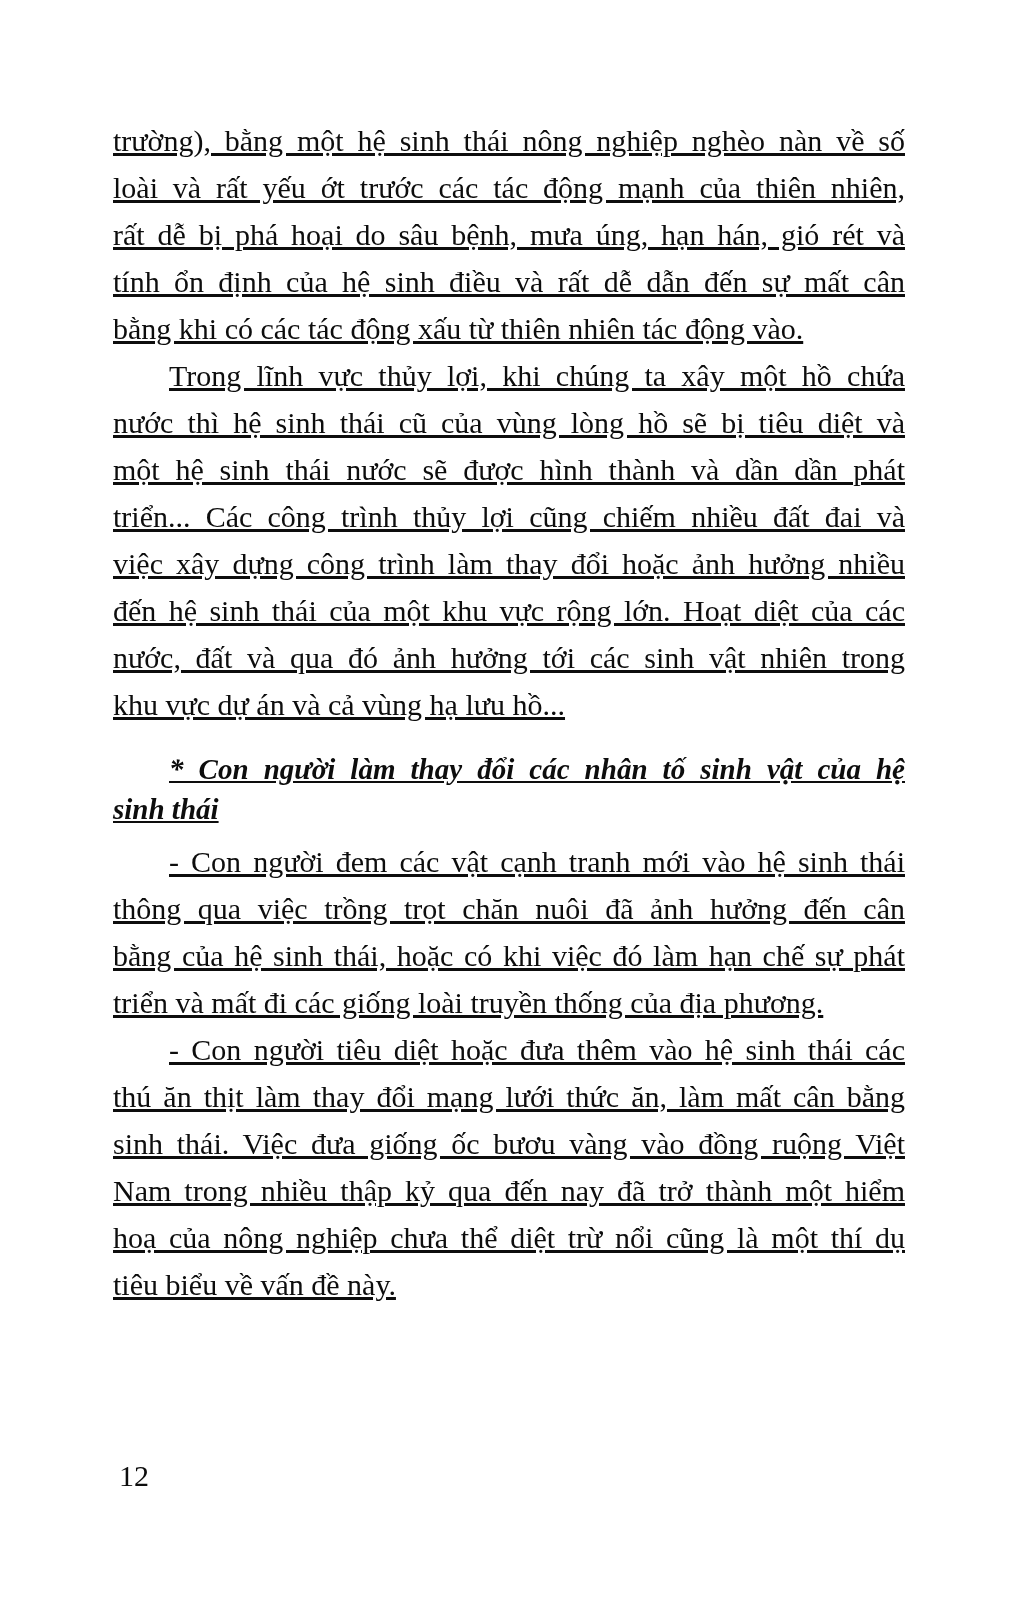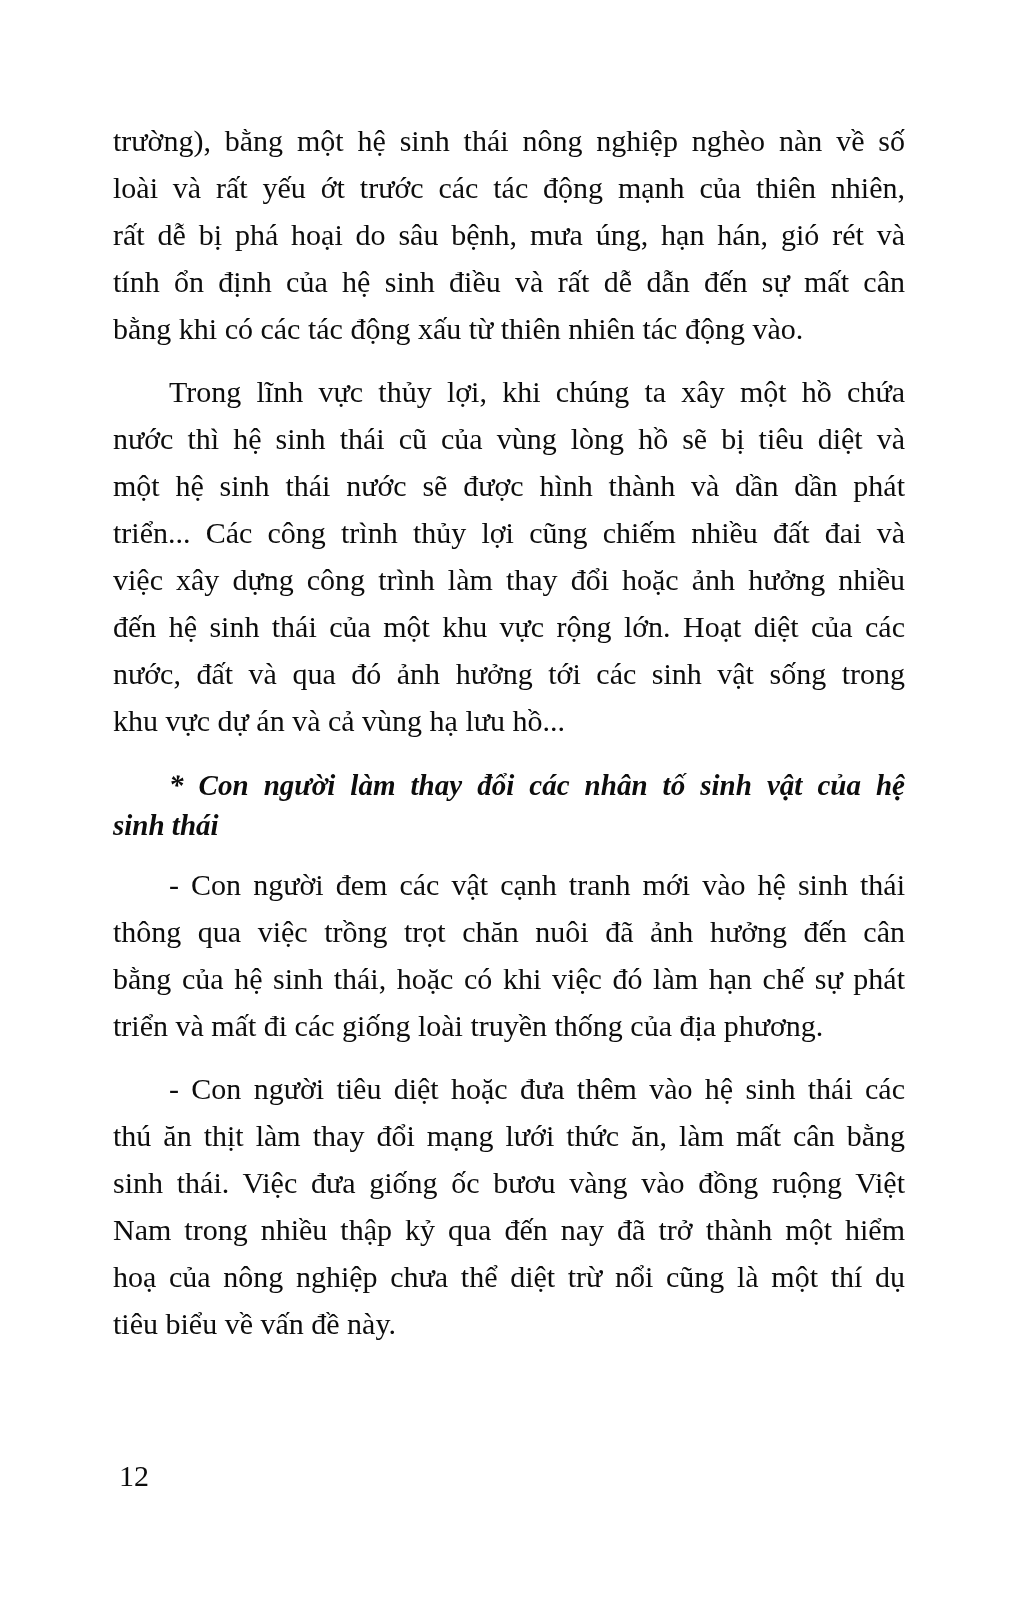--- a/index.html
+++ b/index.html
@@ -17,35 +17,35 @@
   }
   .page {
     position: absolute;
     inset: 0;
   }
   .text-block {
     position: absolute;
     left: 113px;
     top: 117px;
     width: 792px;
+    text-decoration: underline;
   }
   .para {
     font-size: 30px;
     line-height: 47px;
   }
   .line {
     text-align: justify;
     text-align-last: justify;
     height: 47px;
     overflow: visible;
     white-space: normal;
   }
   .line.indent {
     text-indent: 56px;
-    margin-top: 16px;
   }
   .line.last {
     text-align: right;
     text-align-last: left;
   }
   .para.heading {
     font-weight: bold;
     font-style: italic;
     font-size: 29px;
     margin-top: 21px;
@@ -76,21 +76,21 @@
         <div class="line">tính ổn định của hệ sinh điều và rất dễ dẫn đến sự mất cân</div>
         <div class="line last">bằng khi có các tác động xấu từ thiên nhiên tác động vào.</div>
       </div>
       <div class="para body">
         <div class="line indent">Trong lĩnh vực thủy lợi, khi chúng ta xây một hồ chứa</div>
         <div class="line">nước thì hệ sinh thái cũ của vùng lòng hồ sẽ bị tiêu diệt và</div>
         <div class="line">một hệ sinh thái nước sẽ được hình thành và dần dần phát</div>
         <div class="line">triển... Các công trình thủy lợi cũng chiếm nhiều đất đai và</div>
         <div class="line">việc xây dựng công trình làm thay đổi hoặc ảnh hưởng nhiều</div>
         <div class="line">đến hệ sinh thái của một khu vực rộng lớn. Hoạt diệt của các</div>
-        <div class="line">nước, đất và qua đó ảnh hưởng tới các sinh vật sống trong</div>
+        <div class="line">nước, đất và qua đó ảnh hưởng tới các sinh vật nhiên trong</div>
         <div class="line last">khu vực dự án và cả vùng hạ lưu hồ...</div>
       </div>
       <div class="para heading">
         <div class="line indent">* Con người làm thay đổi các nhân tố sinh vật của hệ</div>
         <div class="line last">sinh thái</div>
       </div>
       <div class="para body">
         <div class="line indent">- Con người đem các vật cạnh tranh mới vào hệ sinh thái</div>
         <div class="line">thông qua việc trồng trọt chăn nuôi đã ảnh hưởng đến cân</div>
         <div class="line">bằng của hệ sinh thái, hoặc có khi việc đó làm hạn chế sự phát</div>

